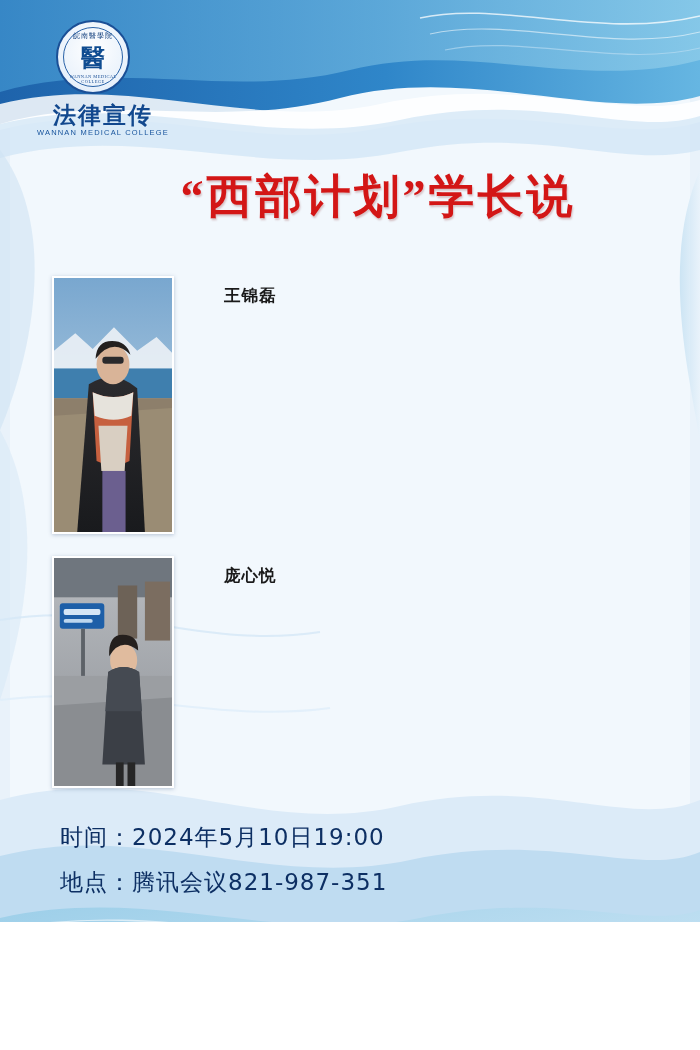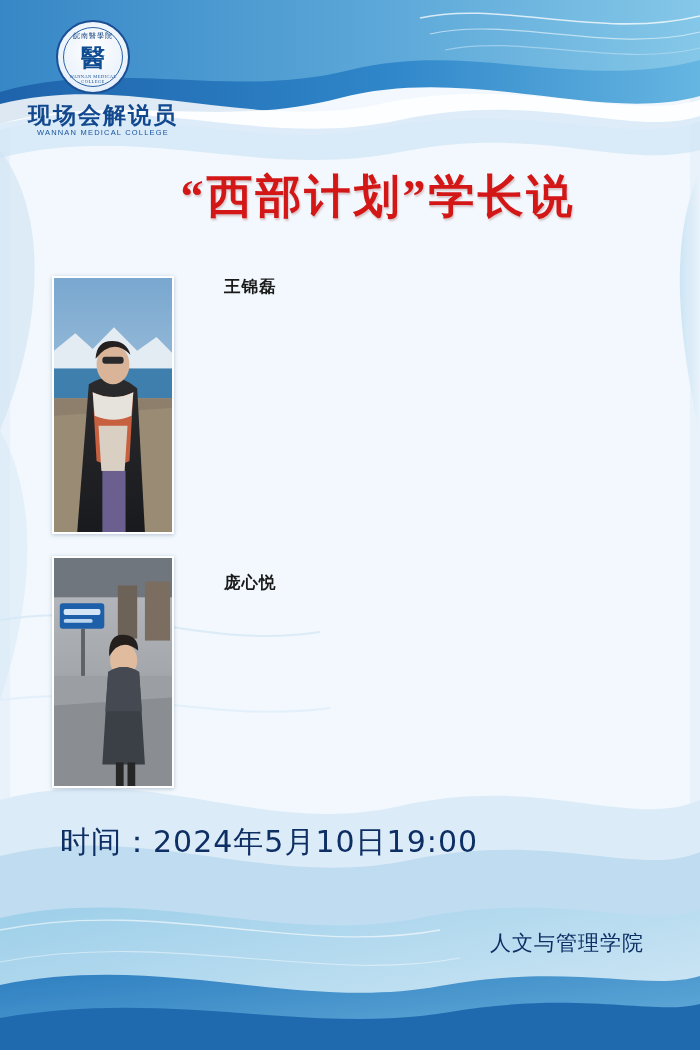--- a/index.html
+++ b/index.html
@@ -10,21 +10,21 @@
     width: 700px;
     height: 1050px;
     font-family: "Liberation Sans", "DejaVu Sans", sans-serif;
     background: #ffffff;
     overflow: hidden;
   }
 
   .poster {
     position: relative;
     width: 700px;
-    height: 1050px;
+    height: 922px;
     overflow: hidden;
     background: linear-gradient(180deg, #eef4fb 0%, #e3eef9 38%, #dfeaf7 62%, #cfe1f4 100%);
   }
 
   
   .bg-svg {
     position: absolute;
     inset: 0;
     width: 700px;
     height: 1050px;
@@ -150,20 +150,21 @@
     box-sizing: border-box;
     overflow: hidden;
     background: #7f99b5;
   }
   .entry-photo svg { display: block; width: 100%; height: 100%; }
 
   .entry-text {
     position: absolute;
     left: 224px;
     width: 424px;
+    margin-top: 9px;
   }
   .entry-name {
     font-size: 16.5px;
     font-weight: bold;
     color: #1a1a1a;
     margin-bottom: 6px;
     letter-spacing: 1px;
     font-family: "DejaVu Sans", "Liberation Sans", sans-serif;
   }
   .entry-body {
@@ -176,21 +177,21 @@
     font-family: "DejaVu Sans", "Liberation Sans", sans-serif;
   }
 
   
   .meta {
     position: absolute;
     left: 60px;
     width: 600px;
   }
   .meta-line {
-    font-size: 30px;
+    font-size: 23px;
     color: #0d2f63;
     letter-spacing: 1px;
     margin-bottom: 14px;
     font-family: "DejaVu Sans", "Liberation Sans", sans-serif;
   }
   .signature {
     position: absolute;
     right: 56px;
     text-align: right;
   }
@@ -261,21 +262,21 @@
   </svg>
 
   <div class="header">
     <div class="logo-block">
       <div class="logo-emblem">
         <div class="ring"></div>
         <div class="emblem-top">皖南醫學院</div>
         <div class="emblem-mark">醫</div>
         <div class="emblem-bottom">WANNAN MEDICAL COLLEGE</div>
       </div>
-      <div class="logo-cn">现场会解说员</div>
+      <div class="logo-cn">法律宣传</div>
       <div class="logo-en">WANNAN MEDICAL COLLEGE</div>
     </div>
   </div>
 
   <div class="title">“西部计划”学长说</div>
 
   <div class="entry" style="top: 276px;">
     <div class="entry-photo" style="top: 0; height: 258px;">
       <svg viewBox="0 0 122 258" preserveAspectRatio="none">
         <defs>
@@ -332,28 +333,31 @@
         <path d="M0,150 L122,142 L122,232 L0,232 Z" fill="#8a8d91"></path>
 
         <ellipse cx="72" cy="104" rx="14" ry="17" fill="#e0bb9e"></ellipse>
         <path d="M57,100 q12,-20 30,-6 q0,-16 -16,-16 q-15,0 -14,22 Z" fill="#241f1d"></path>
         <path d="M56,116 q16,-10 32,0 l6,94 l-44,0 Z" fill="#3b3f46"></path>
         <path d="M56,116 q16,-10 32,0 l3,40 l-38,0 Z" fill="#454a52"></path>
         <rect x="64" y="208" width="8" height="24" fill="#262626"></rect>
         <rect x="76" y="208" width="8" height="24" fill="#262626"></rect>
       </svg>
     </div>
-    <div class="entry-text" style="top: 16px;">
+    <div class="entry-text" style="top: 0;">
       <div class="entry-name">庞心悦</div>
     </div>
   </div>
 
   <div class="meta" style="top: 822px;">
     <div class="meta-line">
       <span>时间：</span><span>2024年5月10日19:00</span>
     </div>
+    <div class="meta-line">
+      <span>地点：</span><span>腾讯会议821-987-351</span>
+    </div>
   </div>
 
   <div class="signature" style="top: 928px;">
     <div>人文与管理学院</div>
   </div>
 
 </div>
 
 </body></html>

